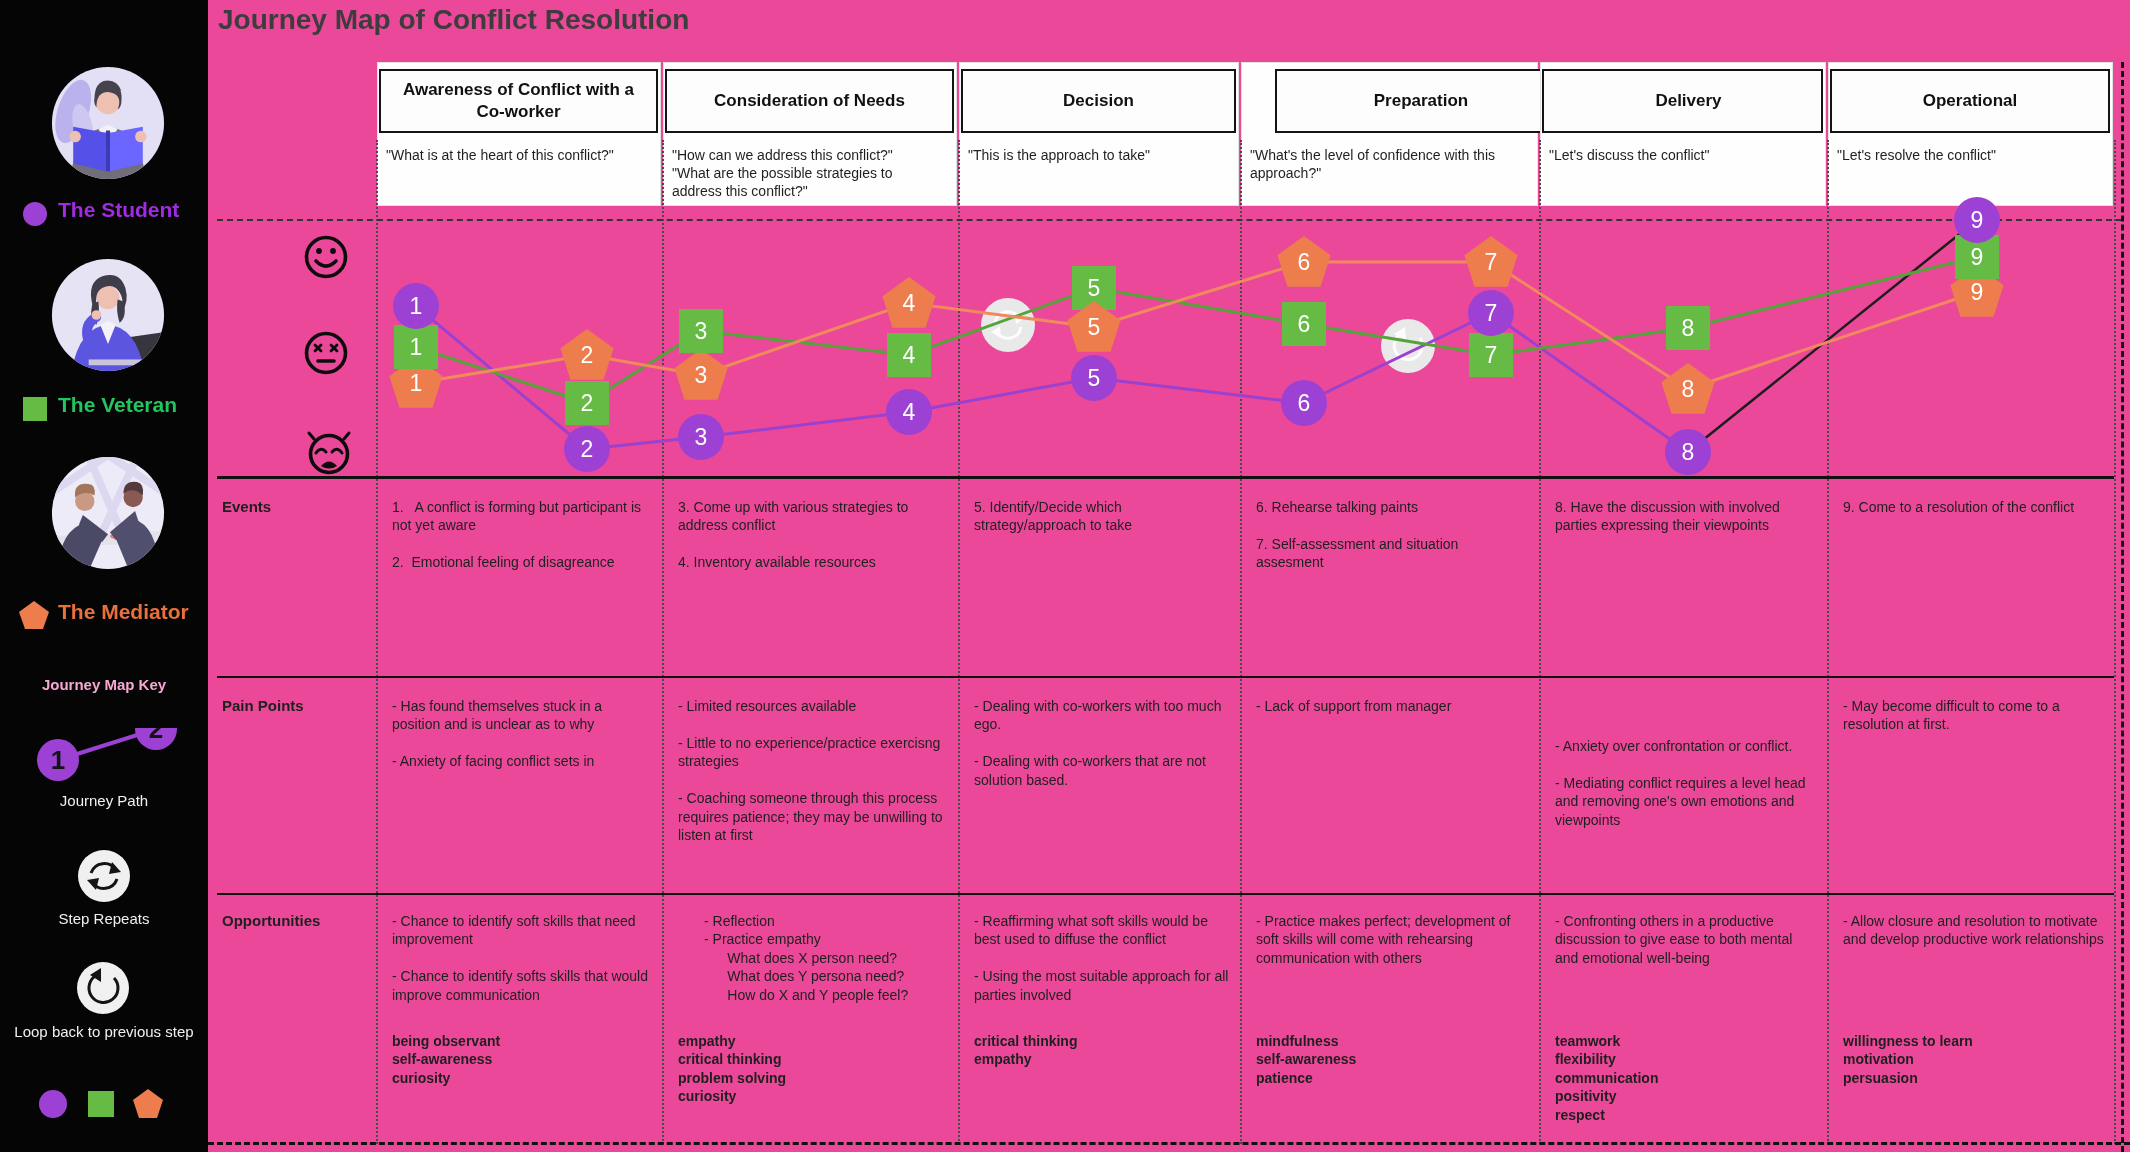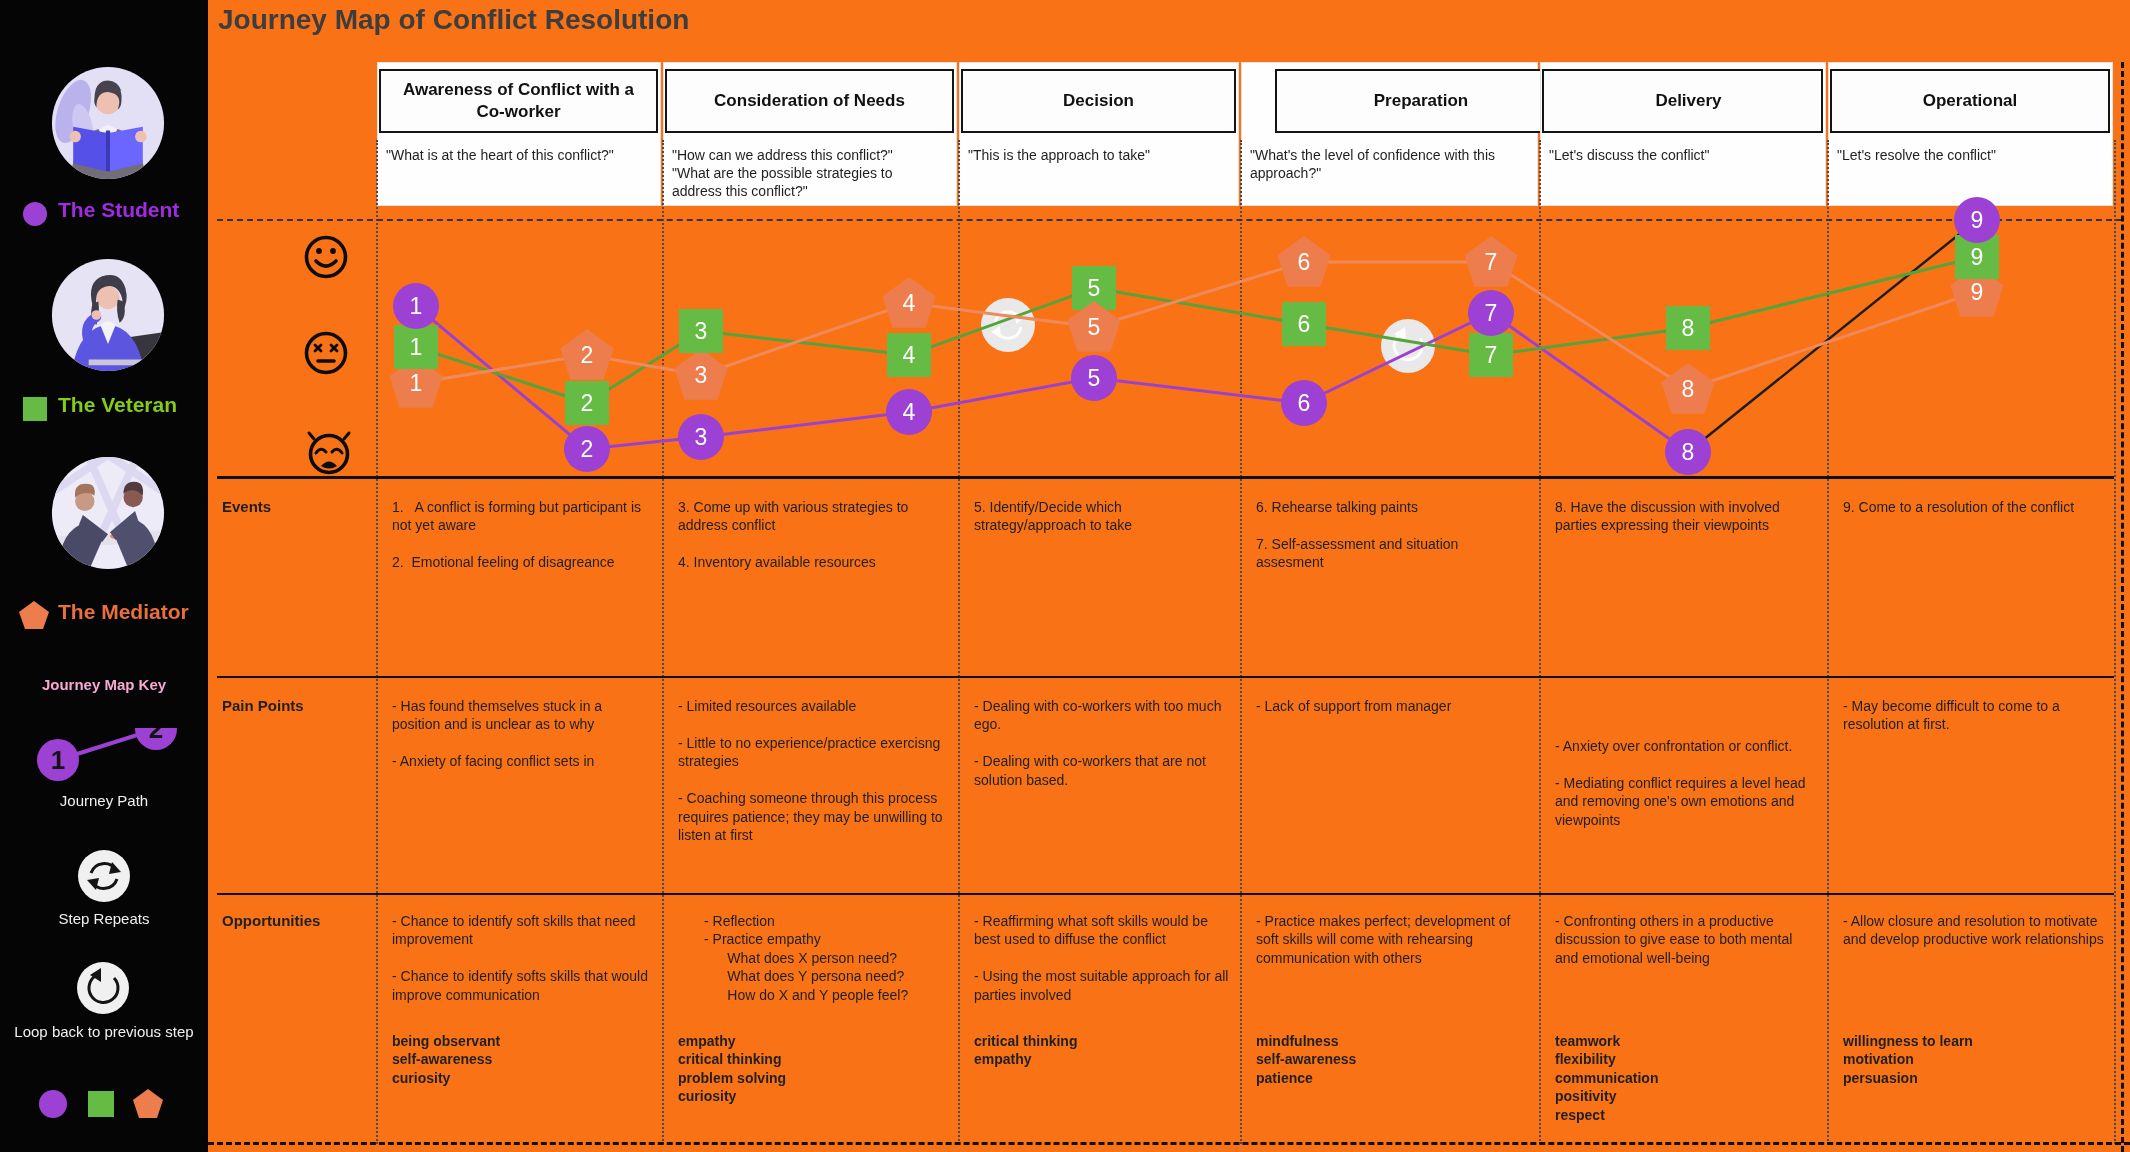--- a/index.html
+++ b/index.html
@@ -7,21 +7,21 @@
        font-family:"Liberation Sans",sans-serif;color:#1f1f1f;}
   
   #sidebar{position:absolute;left:0;top:0;width:208px;height:1152px;background:#050505;}
   .avatar{position:absolute;left:50px;width:116px;height:116px;border-radius:50%;overflow:hidden;}
   .persona-row{position:absolute;left:0;width:208px;height:30px;}
   .persona-label{position:absolute;left:58px;top:0;font-size:21px;font-weight:bold;white-space:nowrap;}
   .bullet{position:absolute;left:22px;top:3px;}
   .key-head{position:absolute;width:208px;text-align:center;color:#f9a8d4;font-size:15px;font-weight:bold;}
   .key-label{position:absolute;width:208px;text-align:center;color:#f0f0f0;font-size:15px;}
   
-  #main{position:absolute;left:208px;top:0;width:1922px;height:1152px;background:#f97316;}
+  #main{position:absolute;left:208px;top:0;width:1922px;height:1152px;background:#ec4899;}
   #title{position:absolute;left:10px;top:4px;font-size:28px;font-weight:bold;color:#3d3d3d;}
   .col-frame{position:absolute;top:62px;height:142px;border:1px solid #e2e2e2;background:#fefefe;}
   .hdr-box{position:absolute;top:69px;height:64px;border:2px solid #141414;background:#fdfdfd;
            display:flex;align-items:center;justify-content:center;text-align:center;
            font-size:17px;font-weight:bold;color:#111;line-height:1.3;padding:0 12px;box-sizing:border-box;}
   .quote{position:absolute;top:146px;font-size:14px;white-space:pre-wrap;line-height:1.3;}
   .vline{position:absolute;top:140px;height:1004px;width:0;border-left:2px dotted #4a4a4a;}
   .hdash{position:absolute;left:9px;width:1905px;top:219px;height:0;border-top:2px dashed #333;}
   .hsolid{position:absolute;left:9px;width:1897px;height:0;border-top:3px solid #111;}
   .rowlabel{position:absolute;left:14px;font-size:15px;font-weight:bold;}
@@ -86,21 +86,21 @@
           <path d="M -20 28 Q -26 10 -12 2" stroke="#5b55e0" stroke-width="10" fill="none" stroke-linecap="round"></path>
           <circle cx="-12" cy="0" r="5" fill="#eec0b2"></circle>
           <rect x="-20" y="46" width="58" height="6" fill="#c9c6da"></rect>
         </g>
       </svg>
     </div>
     <div class="persona-row" style="top:393px;">
       <svg class="bullet" width="26" height="26">
         <rect x="1" y="1" width="24" height="24" id="b-veteran" fill="#66bb45"></rect>
       </svg>
-      <span class="persona-label" id="lbl-veteran" style="color: #84cc16;">The Veteran</span>
+      <span class="persona-label" id="lbl-veteran" style="color: #22c55e;">The Veteran</span>
     </div>
 
     <div class="avatar" style="top:455px;">
       <svg width="116" height="116" viewBox="-60 -60 120 120">
         <clipPath id="c3">
             <circle r="58"></circle>
           </clipPath>
         <circle r="58" fill="#edebf7"></circle>
         <g clip-path="url(#c3)">
           <path d="M -60 -20 L 0 -60 L 60 -20" stroke="#dcd8f0" stroke-width="8" fill="none"></path>

